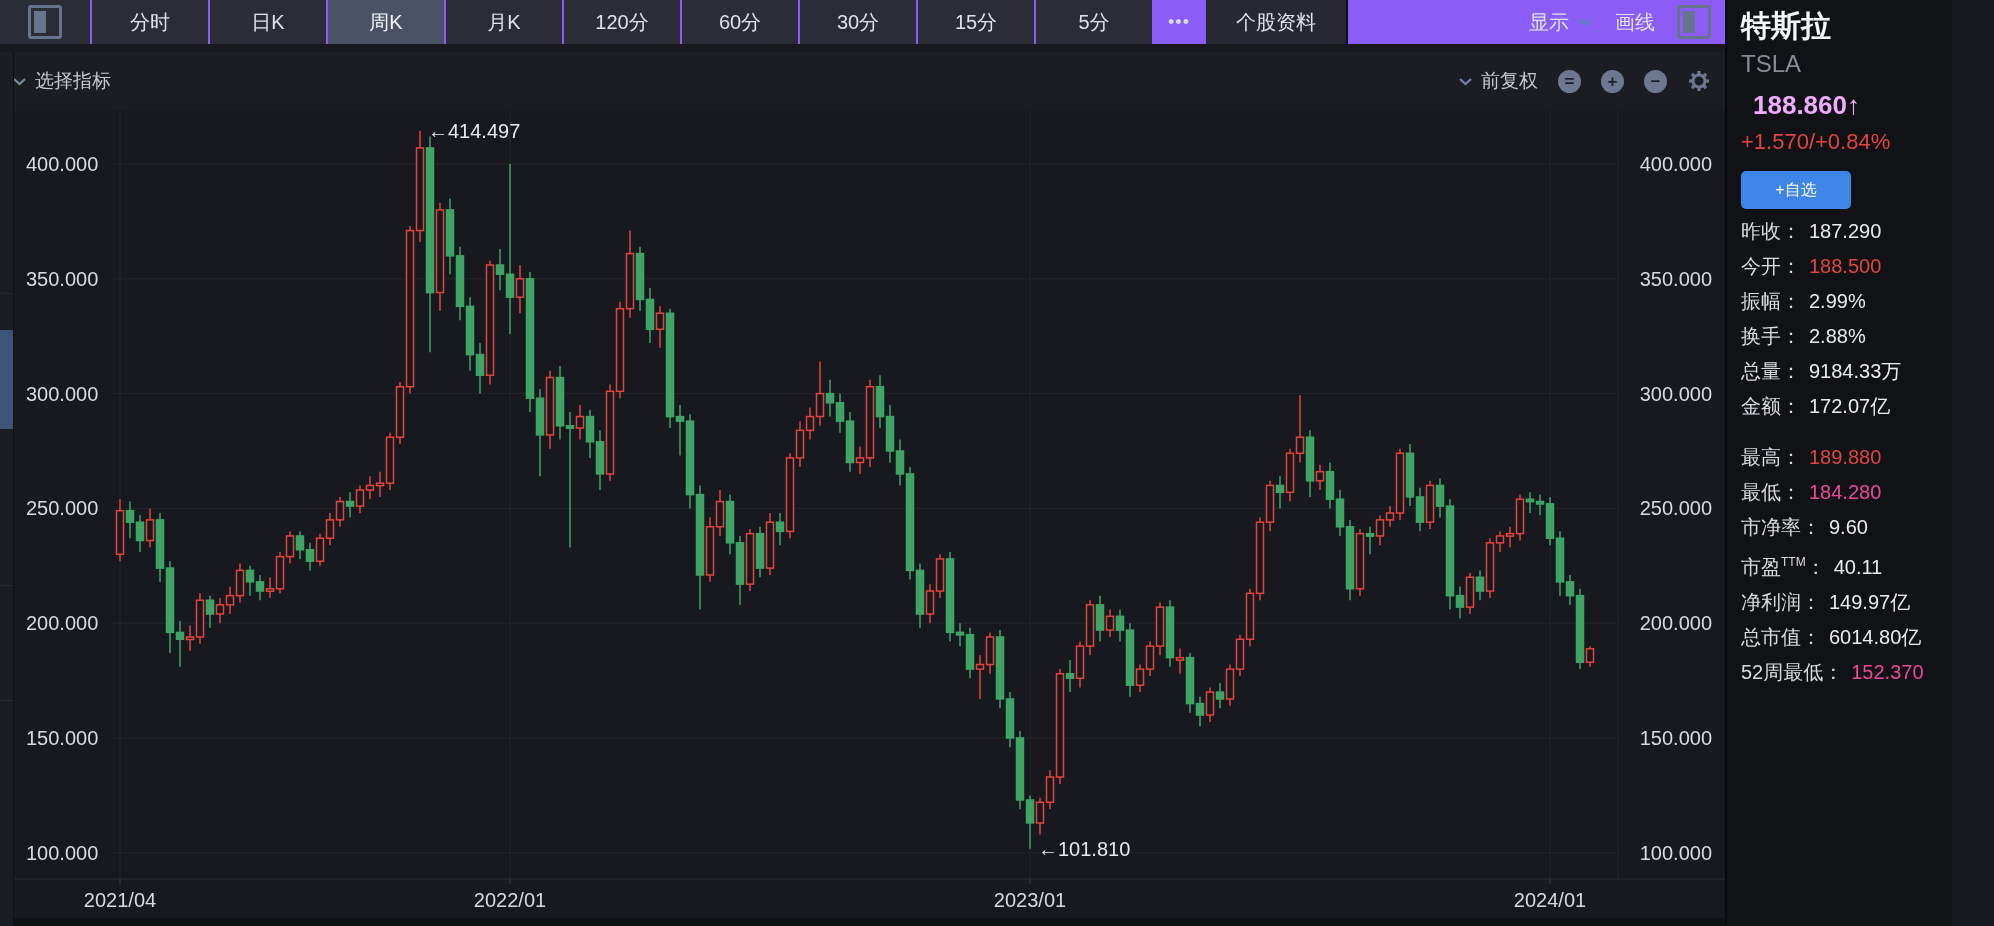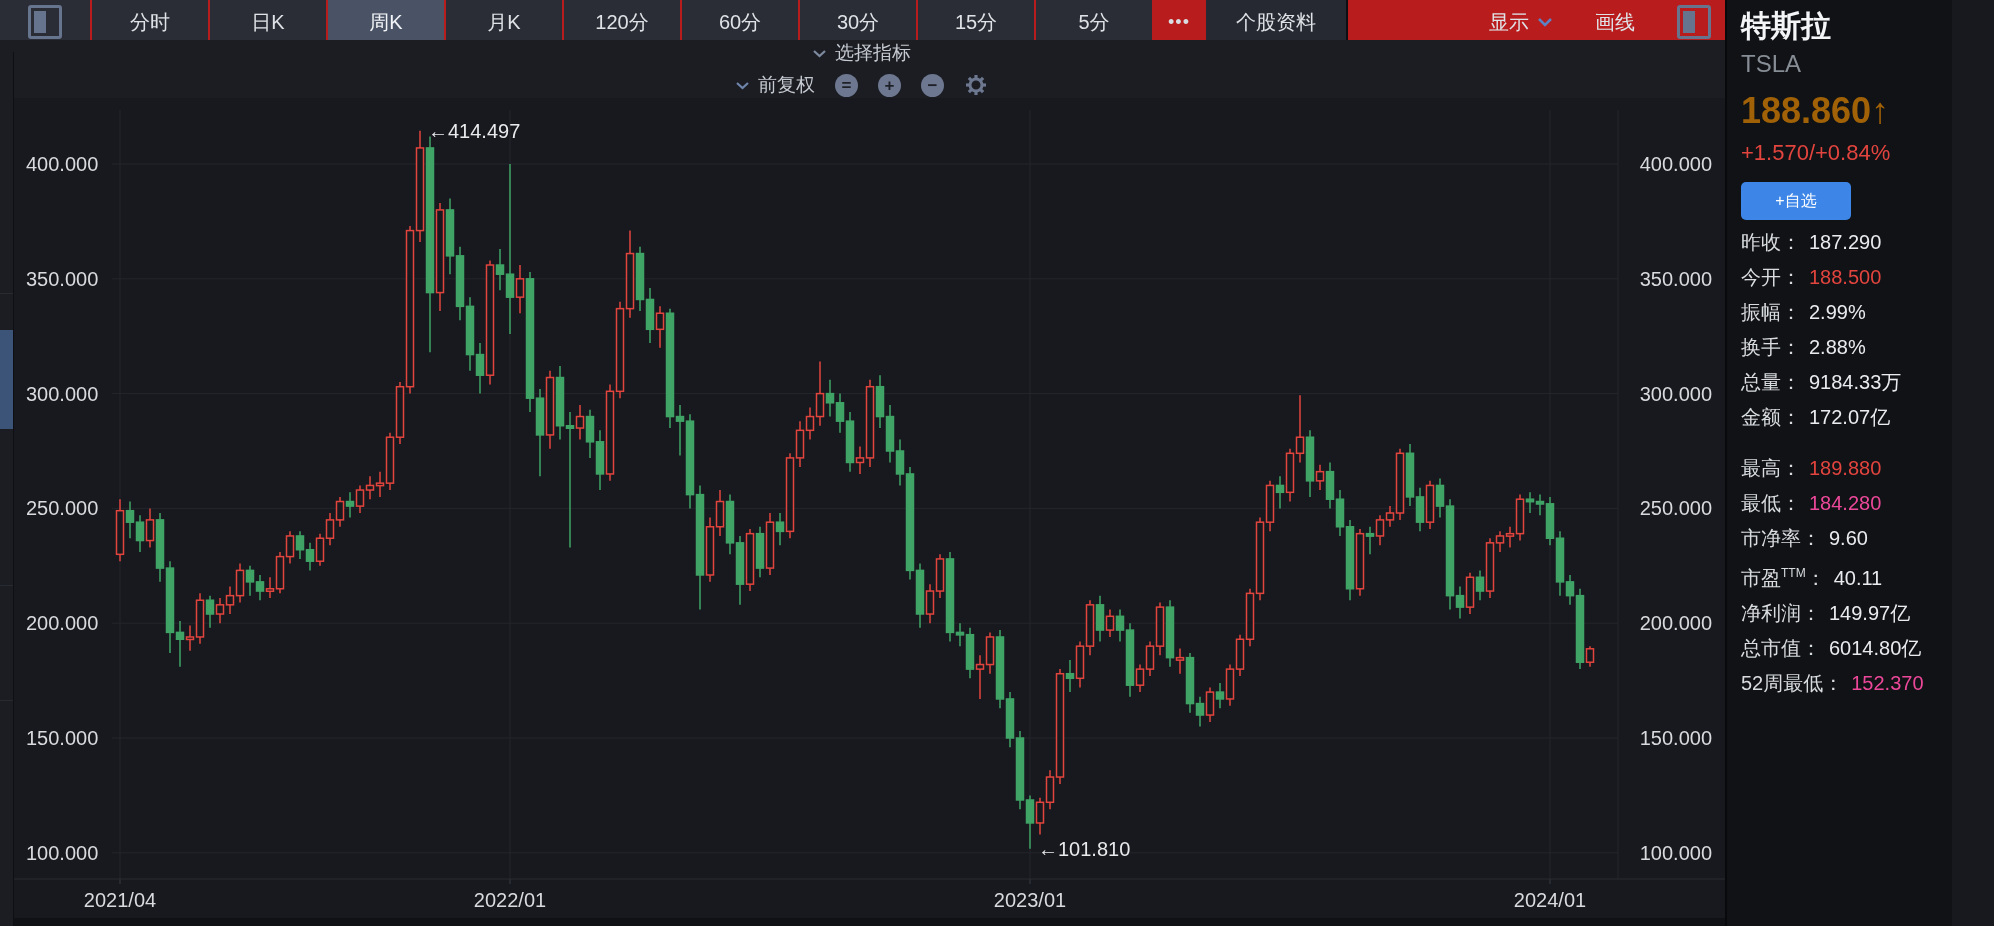--- a/index.html
+++ b/index.html
@@ -6,46 +6,46 @@
   *{box-sizing:border-box;}
   .app{
     position:relative;width:1994px;height:926px;overflow:hidden;
     background:#17191e;color:#e7e9ec;
     font-family:"Liberation Sans","DejaVu Sans",sans-serif;
     -webkit-font-smoothing:antialiased;
   }
   
   .toolbar{
     position:absolute;left:0;top:0;width:1725px;height:44px;
-    background:#b91c1c;display:flex;align-items:stretch;
+    background:#8b5cf6;display:flex;align-items:stretch;
   }
   .tool-cell{display:flex;align-items:center;justify-content:center;}
   .panel-btn{width:90px;background:#2a2d35;margin-right:2px;cursor:pointer;}
   .tab{
     width:116px;margin-right:2px;background:#2a2d35;color:#dfe2e6;
     font-size:20px;display:flex;align-items:center;justify-content:center;cursor:pointer;
   }
   .tab.active{background:#4a5365;color:#f2f4f7;}
   .dots-cell{width:50px;color:#d9dce0;font-size:18px;letter-spacing:1px;cursor:pointer;}
   .info-btn{
     width:140px;background:#262932;margin-left:2px;color:#dfe2e6;font-size:20px;cursor:pointer;
   }
   .toolbar-right{
     flex:1;display:flex;align-items:center;justify-content:flex-end;
-    border-left:2px solid #0e0f12;padding-right:14px;gap:42px;
+    border-left:2px solid #0e0f12;padding-right:14px;gap:22px;
   }
   .tool-text-btn{display:flex;align-items:center;gap:8px;color:#dfe2e6;font-size:20px;cursor:pointer;}
   
   .ptog{width:34px;height:34px;border:3px solid #67748e;border-radius:3px;position:relative;background:transparent;}
   .ptog .bar{position:absolute;left:3px;top:3px;bottom:3px;width:12px;background:#67748e;}
   
   .subheader{
-    position:absolute;left:0;top:40px;width:1725px;height:58px;
+    position:absolute;left:0;top:52px;width:1725px;height:58px;
     display:flex;align-items:center;justify-content:space-between;
-    padding:0 14px 0 12px;background:#1b1d23;flex-direction:column;
+    padding:0 14px 0 12px;background:#1b1d23;
   }
   .sub-left,.sub-right{display:flex;align-items:center;gap:10px;}
   .sub-label{color:#c6cad1;font-size:19px;cursor:pointer;display:flex;align-items:center;gap:8px;}
   .circle-btn{
     width:23px;height:23px;border-radius:50%;background:#6d7890;color:#1d2027;
     display:flex;align-items:center;justify-content:center;
     font-size:17px;font-weight:bold;cursor:pointer;margin-left:10px;line-height:1;
   }
   .gear-btn{margin-left:10px;cursor:pointer;display:flex;align-items:center;}
   
@@ -58,21 +58,21 @@
   
   .chart-wrap{position:absolute;left:14px;top:110px;width:1711px;height:816px;}
   svg text{font-family:"Liberation Sans","DejaVu Sans",sans-serif;}
   
   .right-panel{
     position:absolute;left:1725px;top:0;width:227px;height:926px;
     background:#101216;border-left:2px solid #08090b;padding:8px 10px 0 14px;
   }
   .q-name{font-size:30px;font-weight:bold;color:#f4f5f7;line-height:1.2;}
   .q-symbol{font-size:24px;color:#878d95;margin-top:6px;}
-  .q-price{font-size:36px;font-weight:bold;color:#a16207;margin-top:12px;}
+  .q-price{font-size:26px;font-weight:bold;color:#f0abfc;margin-top:12px;margin-left:12px;}
   .q-change{font-size:22px;color:#e2443e;margin-top:8px;}
   .watch-btn{
     margin-top:16px;width:110px;height:38px;border:none;border-radius:5px;
     background:#3d86e8;color:#fff;font-size:16px;cursor:pointer;
     display:flex;align-items:center;justify-content:center;
     font-family:"Liberation Sans","DejaVu Sans",sans-serif;
   }
   .stats{margin-top:5px;}
   .stat-row{display:flex;align-items:baseline;font-size:20px;line-height:35px;white-space:nowrap;}
   .stat-row.gap{margin-top:16px;}

